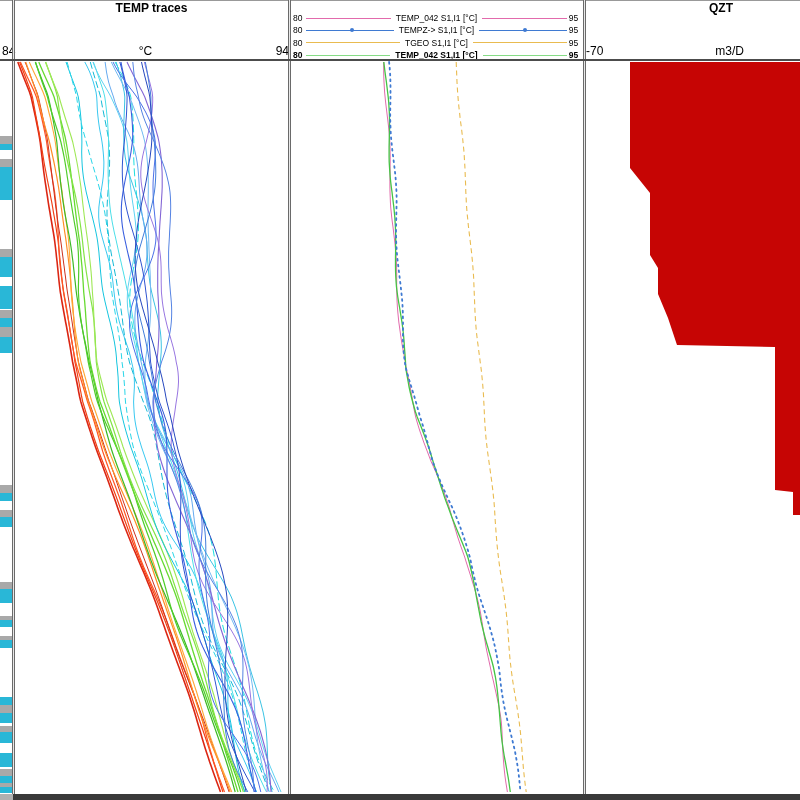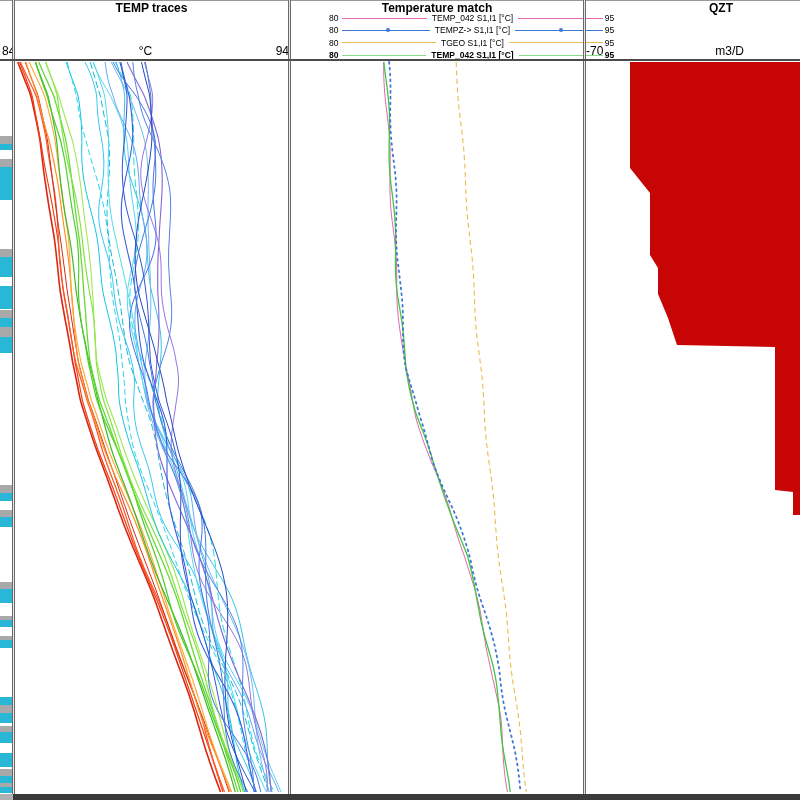--- a/index.html
+++ b/index.html
@@ -9,21 +9,21 @@
     -webkit-font-smoothing:antialiased;
   }
   .hdr-title{position:absolute;top:3px;font-size:12px;font-weight:bold;text-align:center;line-height:10px;}
   .scale-row{position:absolute;top:46px;height:12px;display:flex;align-items:flex-start;font-size:12px;line-height:10px;}
   .scale-row .sl{flex:0 0 auto;}
   .scale-row .sc{flex:1 1 auto;text-align:center;}
   .scale-row .sr{flex:0 0 auto;}
   .vborder{position:absolute;top:0;width:1px;background:#e8e8e8;border-left:1px solid #6a6a6a;border-right:1px solid #6a6a6a;height:794px;}
   .hdr-bottom{position:absolute;left:0;top:59px;width:800px;height:2px;background:#4c4c4c;}
   .top-line{position:absolute;left:0;top:0;width:800px;height:1px;background:#999;}
-  #legend-rows{position:absolute;left:291px;top:12px;width:292px;padding-left:36px;}
+  #legend-rows{position:absolute;left:291px;top:12px;width:292px;}
   .legend-row{display:flex;align-items:center;height:12.3px;font-size:8.5px;line-height:10px;padding:0 3px 0 2px;}
   .legend-row .lv{flex:0 0 auto;min-width:13px;}
   .legend-row .rv{flex:0 0 auto;min-width:13px;text-align:center;}
   .legend-row .seg{flex:1 1 auto;height:1px;position:relative;}
   .legend-row .seg .dot{position:absolute;left:50%;top:-1.5px;width:4px;height:4px;border-radius:50%;}
   .legend-row .lbl{flex:0 0 auto;padding:0 5px;white-space:nowrap;}
   .legend-row.bold .lbl,.legend-row.bold .lv,.legend-row.bold .rv{font-weight:bold;}
   #perf-bars{position:absolute;left:0;top:0;width:13px;height:794px;}
   .perf-bar{position:absolute;left:0;width:12px;}
   #tracks-svg{position:absolute;left:0;top:61px;}
@@ -35,21 +35,20 @@
 
 <div id="screen">
 
   <div class="hdr-title" style="left:14px;width:275px;">TEMP traces</div>
   <div class="scale-row" style="left:2px;width:287px;">
     <span class="sl">84</span>
     <span class="sc">°C</span>
     <span class="sr">94</span>
   </div>
 
-  <div class="hdr-title" style="left:291px;width:292px;">Temperature match</div>
   <div id="legend-rows">
       <div class="legend-row">
         <span class="lv">80</span>
         <span class="seg" style="background: rgb(226, 106, 172);"></span>
         <span class="lbl">TEMP_042  S1,I1 [°C]</span>
         <span class="seg" style="background: rgb(226, 106, 172);"></span>
         <span class="rv">95</span>
       </div>
       <div class="legend-row">
         <span class="lv">80</span>

